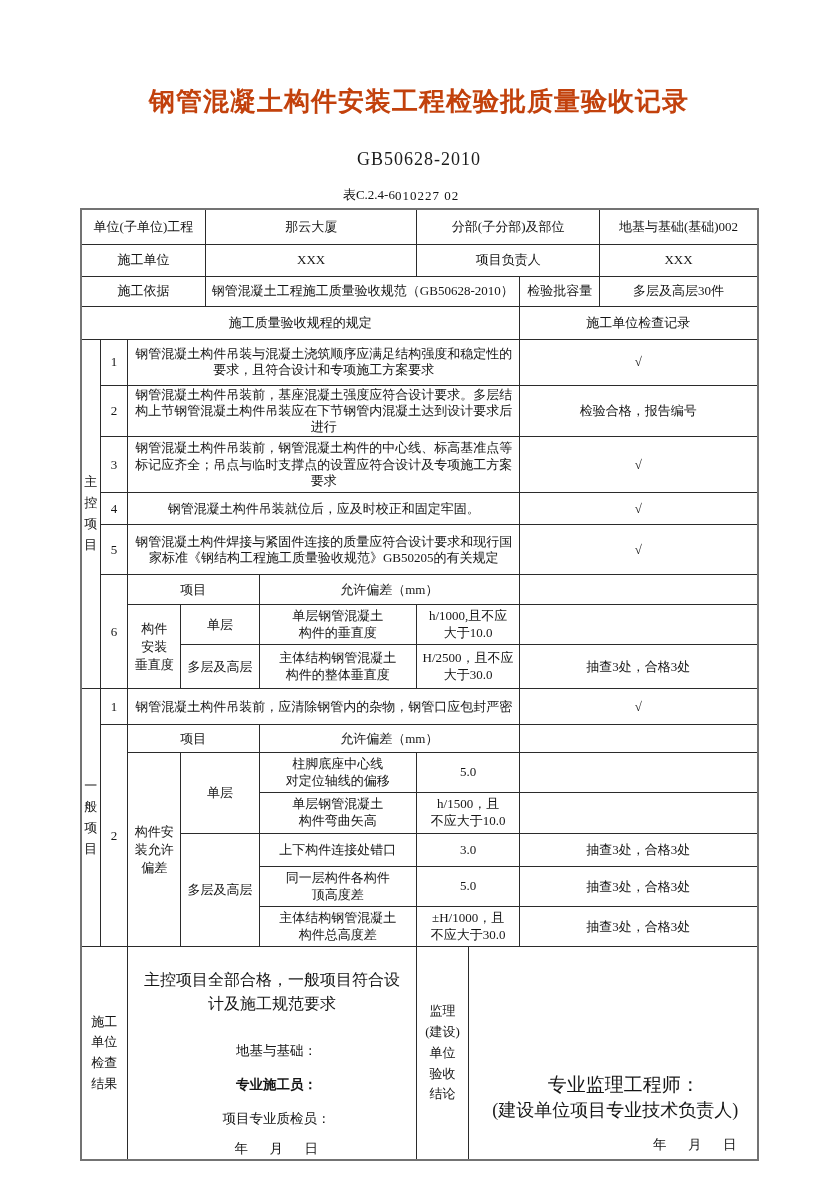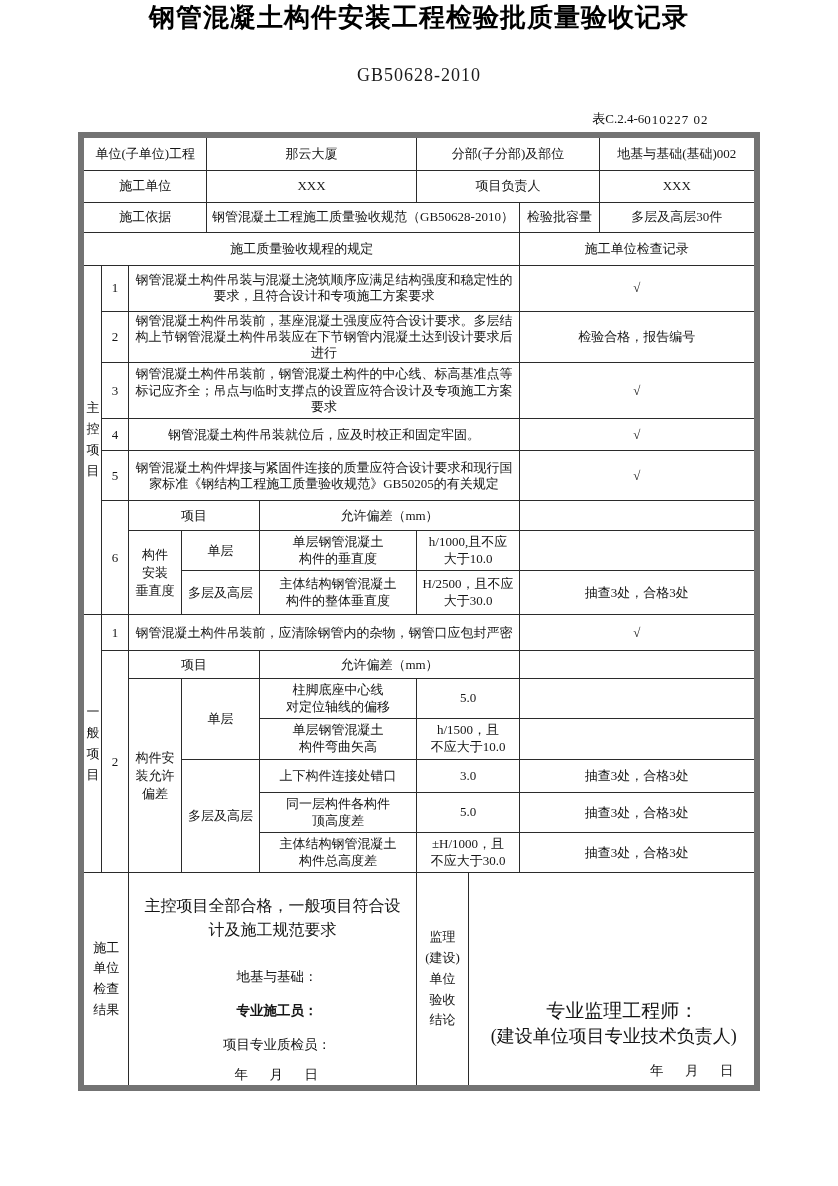--- a/index.html
+++ b/index.html
@@ -3,35 +3,35 @@
 <meta charset="utf-8">
 <style>
   html,body{margin:0;padding:0;background:#fff;}
   .page{
     width:838px;height:1186px;position:relative;
     background:#fff;color:#111;
     font-family:"Liberation Serif","DejaVu Serif",serif;
     overflow:hidden;
   }
   .doc-title{
-    text-align:center;font-size:26px;font-weight:bold;
-    letter-spacing:1px;color:#000000;
+    padding-top:84px;text-align:center;font-size:26px;font-weight:bold;
+    letter-spacing:1px;color:#c2410c;
   }
   .doc-standard{
     margin-top:30px;text-align:center;font-size:18px;color:#1a1a1a;letter-spacing:1px;
   }
   .meta-row{
-    width:675px;margin:24px auto 4px auto;display:flex;
-    justify-content:flex-end;align-items:flex-end;font-size:13px;
+    width:675px;margin:16px auto 4px auto;display:flex;
+    justify-content:center;align-items:flex-end;font-size:13px;
   }
   .meta-row .tno{padding-left:12px;}
   .meta-row .dno{padding-right:48px;letter-spacing:1px;}
   table.form{
     width:679px;margin:0 auto;border-collapse:collapse;table-layout:fixed;
-    border:6px solid #737373;
+    border:2px solid #737373;
   }
   table.form td{
     border:1px solid #2b2b2b;font-size:13px;color:#151515;
     text-align:center;vertical-align:middle;padding:1px 2px;
     overflow:hidden;
   }
   td.req{
     text-align:left;padding:2px 7px;line-height:1.25;font-size:13.5px;
   }
   td.vlabel{white-space:pre-line;line-height:1.6;font-size:13px;padding:0;}

